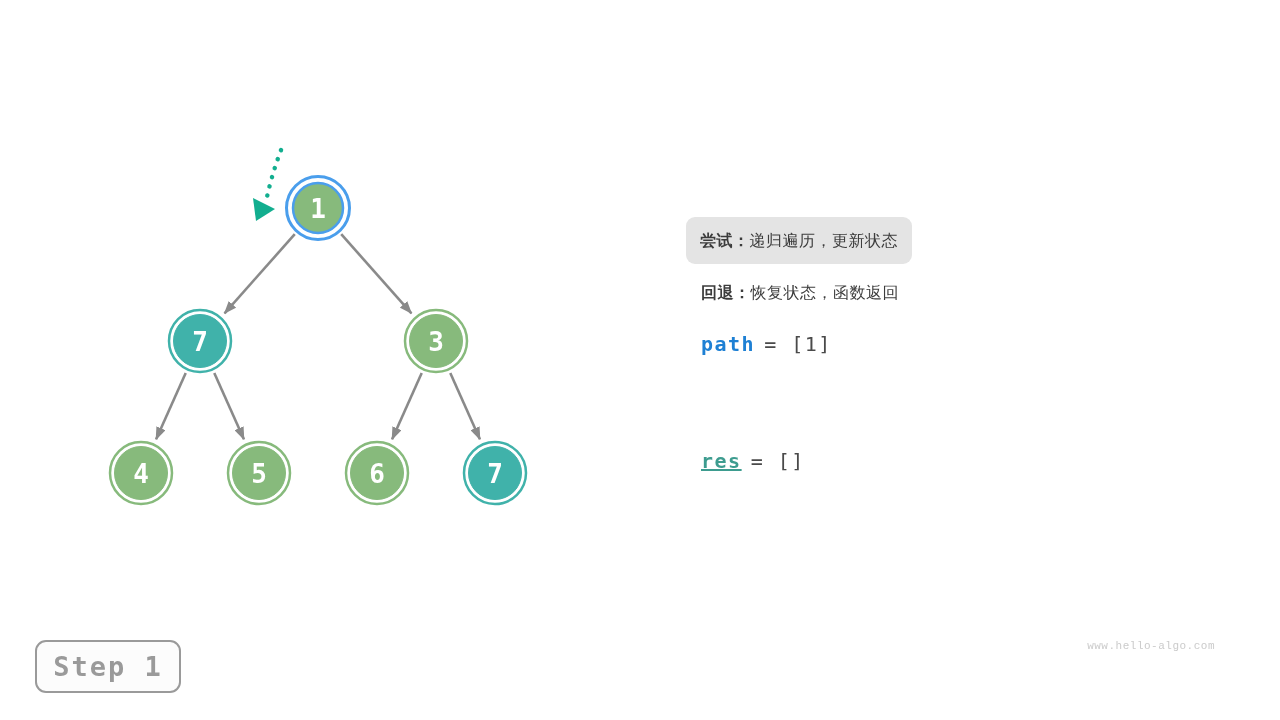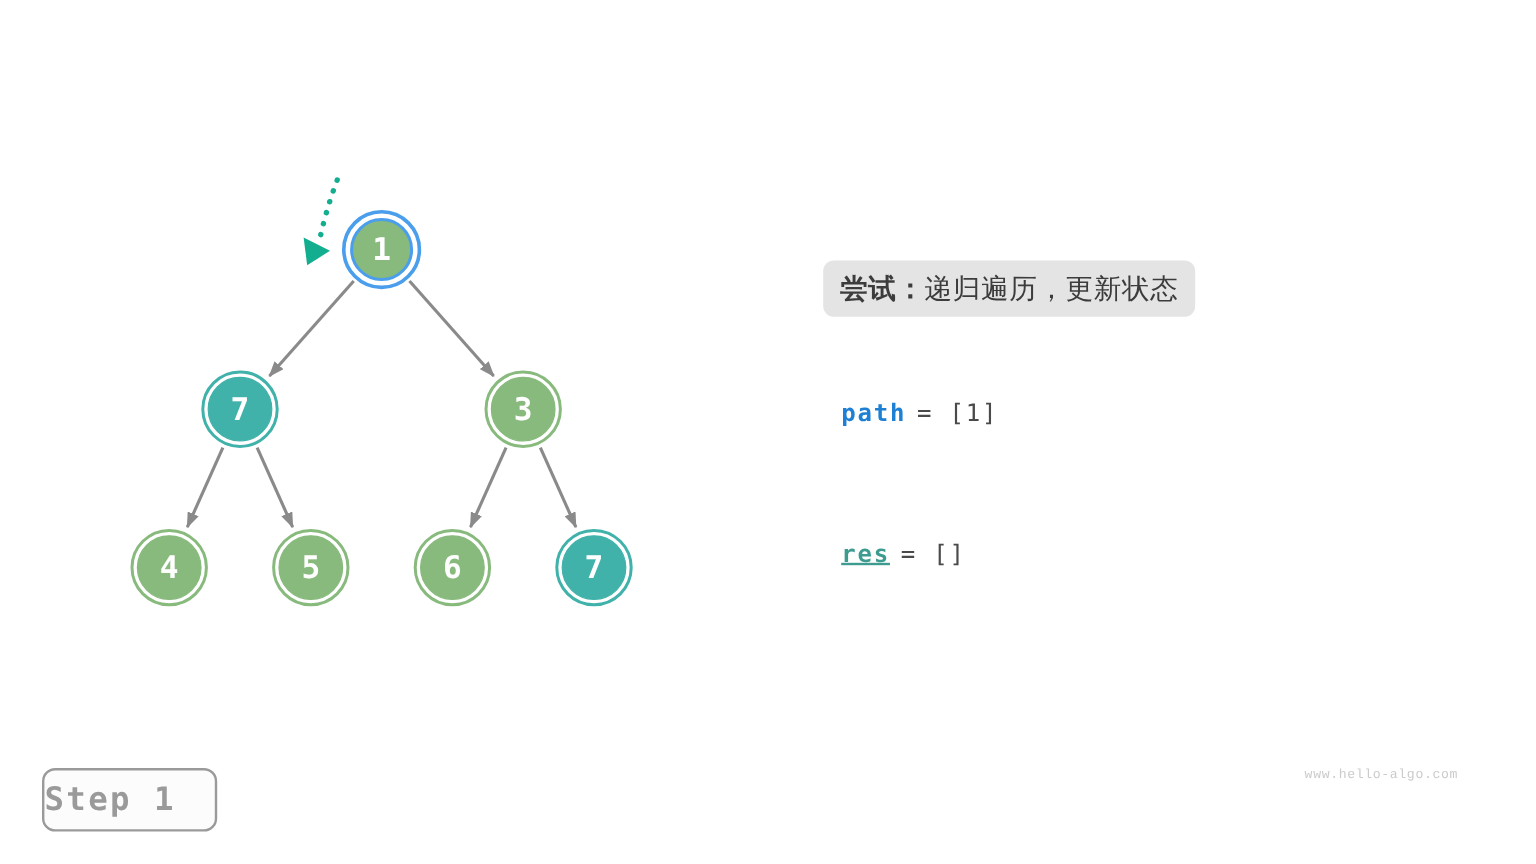--- a/index.html
+++ b/index.html
@@ -14,21 +14,21 @@
   html,body{margin:0;padding:0;}
   body{
     width:1280px;height:720px;background:#ffffff;
     font-family:"Liberation Sans", sans-serif;
     overflow:hidden;
   }
   .canvas{position:relative;width:1280px;height:720px;background:#ffffff;}
   #tree-svg{position:absolute;left:0;top:0;}
 
   .cjk-line{
-    position:absolute;color:var(--text-dark);font-size:23px;
+    position:absolute;color:var(--text-dark);font-size:16px;
     white-space:nowrap;letter-spacing:0.5px;
   }
   .cjk-line .lbl{font-weight:bold;}
   .try-box{
     left:686px;top:217px;height:47px;line-height:47px;
     background:var(--label-bg);border-radius:9px;padding:0 14px;
   }
   .back-line{left:701px;top:279px;line-height:28px;}
 
   .code-line{
@@ -42,21 +42,21 @@
   .path-line .var{color:var(--path-blue);}
   .res-line{left:701px;top:447px;}
   .res-line .var{color:var(--res-teal);text-decoration:underline;}
 
   .step-badge{
     position:absolute;left:35px;top:640px;width:146px;height:53px;
     box-sizing:border-box;border:2px solid var(--step-gray);border-radius:11px;
     background:#FCFCFC;color:var(--step-gray);
     font-family:"DejaVu Sans Mono","Liberation Mono",monospace;
     font-weight:bold;font-size:27px;letter-spacing:2px;
-    line-height:49px;
+    text-align:center;line-height:49px;
   }
   .watermark{
     position:absolute;right:65px;top:640px;
     color:var(--watermark-gray);
     font-family:Liberation Mono, monospace;
     font-size:11px;letter-spacing:0.5px;
   }
 </style>
 </head>
 <body>
@@ -113,20 +113,23 @@
         <circle cx="495" cy="473" r="31" fill="none" stroke="#40B2AA" stroke-width="2.5"></circle>
         <circle cx="495" cy="473" r="26.5" fill="#40B2AA" stroke="#40B2AA" stroke-width="1"></circle>
         <text x="495" y="474" fill="#FFFFFF" text-anchor="middle" dominant-baseline="central" font-family="&quot;DejaVu Sans Mono&quot;,&quot;Liberation Mono&quot;,monospace" font-size="26" font-weight="bold">7</text>
       </g>
     </svg>
 
   <div class="cjk-line try-box">
     <span class="lbl">尝试：</span><span>递归遍历，更新状态</span>
   </div>
 
+  <div class="cjk-line back-line">
+    <span class="lbl">回退：</span><span>恢复状态，函数返回</span>
+  </div>
 
   <div class="code-line path-line">
     <span class="var">path</span><span class="val">= [1]</span>
   </div>
 
   <div class="code-line res-line">
     <span class="var">res</span><span class="val">= []</span>
   </div>
 
   <div class="step-badge">Step 1</div>

